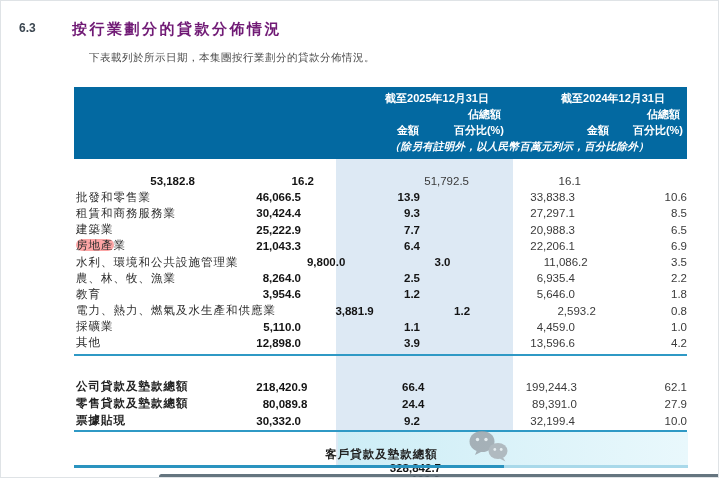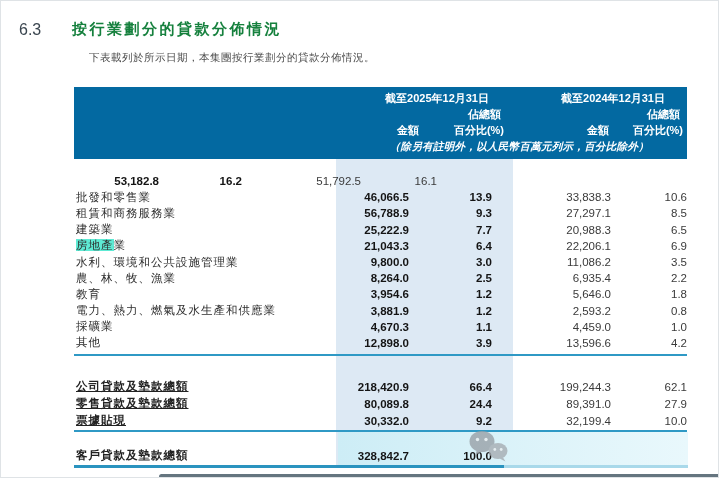--- a/index.html
+++ b/index.html
@@ -7,22 +7,22 @@
     position:relative;
     width:719px;height:478px;
     background:#ffffff;
     border:1px solid #dfe3e6;
     box-sizing:border-box;
     overflow:hidden;
     font-family:"Liberation Sans","DejaVu Sans",sans-serif;
     color:#2e2e2e;
   }
   
-  .sec-num{position:absolute;left:18px;top:20px;font-size:16px;font-weight:400;color:#3b4650;}
-  .title{position:absolute;left:71px;top:19px;font-size:15px;font-weight:700;color:#15803d;letter-spacing:2.5px;}
+  .sec-num{position:absolute;left:18px;top:20px;font-size:12px;font-weight:700;color:#3b4650;}
+  .title{position:absolute;left:71px;top:19px;font-size:15px;font-weight:700;color:#701a75;letter-spacing:2.5px;}
   .subtitle{position:absolute;left:72px;top:50px;font-size:10.5px;color:#4a4a4a;letter-spacing:.5px;margin-left:16px;}
 
   
   .thead{position:absolute;left:73px;top:86px;width:613px;height:72px;background:#0369a1;color:#fff;font-size:11px;font-weight:700;}
   .thead span{position:absolute;white-space:nowrap;}
   .h-2025date{right:198px;top:4px;}
   .h-2024date{right:22px;top:4px;text-align:center;}
   .h-share1{right:186px;top:20px;}
   .h-share2{right:7px;top:20px;}
   .h-amt1{right:268px;top:36px;}
@@ -44,30 +44,30 @@
   .rule2{left:73px;top:429px;width:613px;}
   .rule3a{left:73px;top:464px;width:430px;height:2.5px;background:#2a93bf;}
   .rule3b{left:503px;top:464px;width:184px;height:2.5px;background:#a9d9ea;}
 
   
   .rows{position:absolute;left:73px;top:172px;width:613px;}
   .totals{position:absolute;left:73px;top:377px;width:613px;}
   .row{display:flex;align-items:center;height:16.2px;font-size:11.5px;}
   .totals .row{height:17px;}
   .lbl{flex:1;padding-left:2px;color:#2e2e2e;letter-spacing:1px;white-space:nowrap;}
-  .num{text-align:right;white-space:nowrap;}
+  .num{text-align:right;white-space:nowrap;margin-left:36px;}
   .a1{width:85px;font-weight:700;color:#141414;}
   .p1{width:83px;font-weight:700;color:#141414;}
   .a2{width:107px;color:#3a3a3a;padding-left:12px;}
   .p2{width:76px;color:#3a3a3a;}
-  .totals .lbl{font-weight:700;color:#222;text-decoration:underline;}
+  .totals .lbl{font-weight:700;color:#222;}
   .grand{position:absolute;left:73px;top:446px;width:613px;}
-  .grand .row{height:17px;}
+  .grand .row{height:17px;flex-direction:column;}
   .grand .lbl{font-weight:700;color:#222;}
-  .hl{background:#5eead4;}
+  .hl{background:#fca5a5;border-radius:6px;}
 
   
   .watermark{position:absolute;left:466px;top:428px;width:44px;height:34px;opacity:.8;}
 
   
   .bottom-strip{position:absolute;left:158px;top:473px;width:561px;height:5px;
                 background:#50626e;border-radius:3px;opacity:.88;filter:blur(.4px);}
 </style>
 </head>
 <body>
@@ -105,21 +105,21 @@
       <div class="row">
         <span class="lbl"><span class="hl"></span><span>批發和零售業</span></span>
         <span class="num a1">46,066.5</span>
         <span class="num p1">13.9</span>
         <span class="num a2">33,838.3</span>
         <span class="num p2">10.6</span>
       </div>
 
       <div class="row">
         <span class="lbl"><span class="hl"></span><span>租賃和商務服務業</span></span>
-        <span class="num a1">56,788.9</span>
+        <span class="num a1">30,424.4</span>
         <span class="num p1">9.3</span>
         <span class="num a2">27,297.1</span>
         <span class="num p2">8.5</span>
       </div>
 
       <div class="row">
         <span class="lbl"><span class="hl"></span><span>建築業</span></span>
         <span class="num a1">25,222.9</span>
         <span class="num p1">7.7</span>
         <span class="num a2">20,988.3</span>
@@ -161,21 +161,21 @@
       <div class="row">
         <span class="lbl"><span class="hl"></span><span>電力、熱力、燃氣及水生產和供應業</span></span>
         <span class="num a1">3,881.9</span>
         <span class="num p1">1.2</span>
         <span class="num a2">2,593.2</span>
         <span class="num p2">0.8</span>
       </div>
 
       <div class="row">
         <span class="lbl"><span class="hl"></span><span>採礦業</span></span>
-        <span class="num a1">4,670.3</span>
+        <span class="num a1">5,110.0</span>
         <span class="num p1">1.1</span>
         <span class="num a2">4,459.0</span>
         <span class="num p2">1.0</span>
       </div>
 
       <div class="row">
         <span class="lbl"><span class="hl"></span><span>其他</span></span>
         <span class="num a1">12,898.0</span>
         <span class="num p1">3.9</span>
         <span class="num a2">13,596.6</span>

